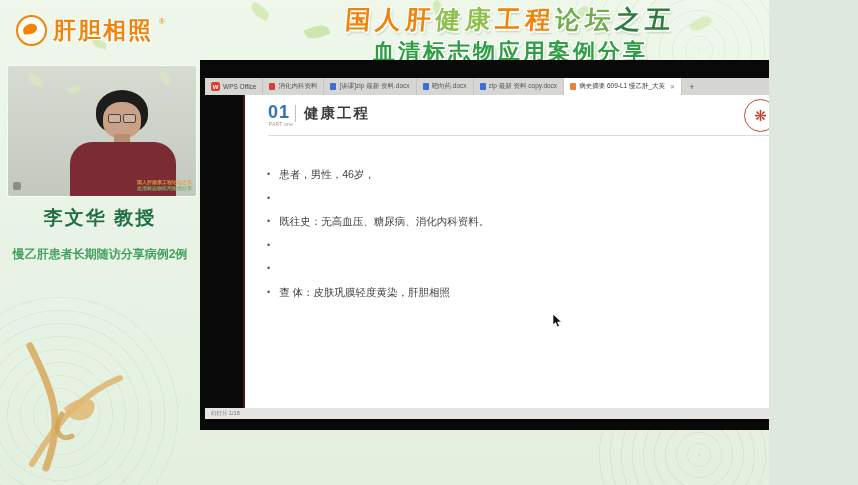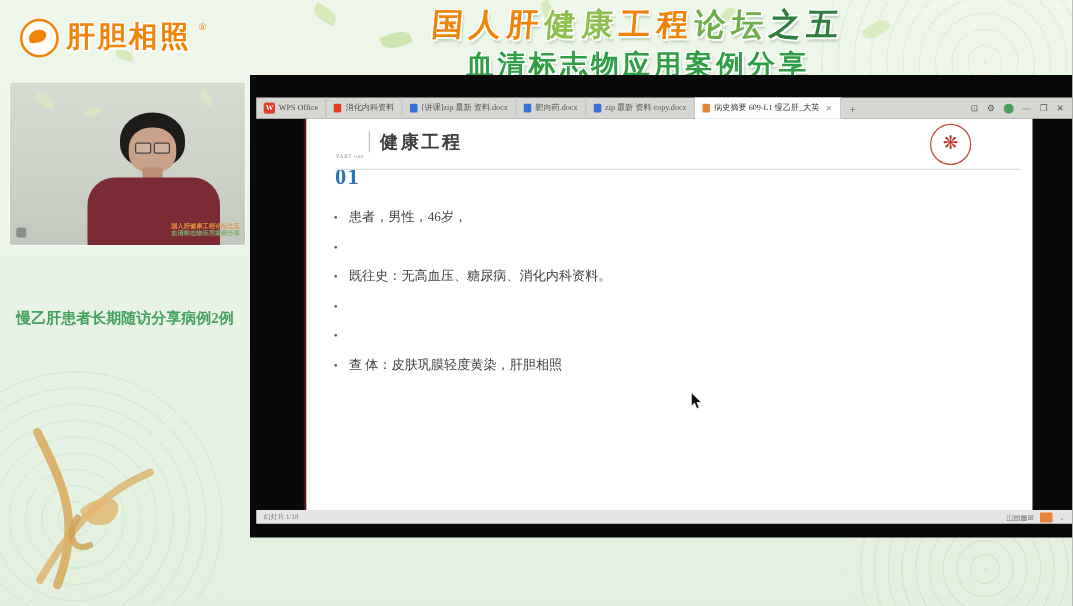--- a/index.html
+++ b/index.html
@@ -1,18 +1,18 @@
 <!DOCTYPE html>
 <html><head>
 <meta charset="utf-8">
 <style>
   html,body{margin:0;padding:0;background:#dfe8df;}
-  .stage{position:relative;width:858px;height:485px;overflow:hidden;
+  .stage{position:relative;width:725px;height:485px;overflow:hidden;
     background:linear-gradient(180deg,#eef7ea 0%,#e8f3e5 55%,#e3f0df 100%);
-    font-family:Liberation Serif, serif;}
+    font-family:Liberation Sans, sans-serif;padding-left:44px;}
   
   .rings{position:absolute;border-radius:50%;
     background:repeating-radial-gradient(circle at center, rgba(130,190,140,.14) 0 1px, transparent 1px 13px);}
   .rings.tr{right:-70px;top:-90px;width:280px;height:280px;}
   .rings.bl{left:-70px;bottom:-60px;width:260px;height:260px;}
   .rings.br{right:-40px;bottom:-80px;width:220px;height:220px;background:repeating-radial-gradient(circle at center, rgba(190,170,110,.18) 0 1px, transparent 1px 11px);}
   
   .leaf{position:absolute;background:#cfe6ab;border-radius:0 60% 0 60%;opacity:.75;}
   .leaf.l1{left:250px;top:6px;width:20px;height:11px;transform:rotate(30deg);}
   .leaf.l2{left:305px;top:26px;width:24px;height:12px;transform:rotate(-20deg);background:#c2df9a;}
@@ -67,21 +67,21 @@
   .tab.active{background:#fff;color:#333;max-width:130px;}
   .ticon{flex:0 0 auto;width:6px;height:7px;border-radius:1px;}
   .tlabel{white-space:nowrap;overflow:hidden;text-overflow:ellipsis;}
   .tclose{font-size:6px;color:#888;padding-left:2px;}
   .newtab{padding:0 7px;font-size:9px;color:#555;}
   .winctl{margin-left:auto;display:flex;align-items:center;gap:7px;padding-right:7px;font-size:7px;color:#555;}
   .winctl .avatar{width:8px;height:8px;border-radius:50%;background:#4d9e58;}
   .redline{position:absolute;left:43px;top:35px;width:2px;height:313px;background:#4a1713;}
   
   .slide{position:absolute;left:45px;top:35px;width:581px;height:313px;background:#ffffff;}
-  .secnum{position:absolute;left:23px;top:7px;font-size:18px;font-weight:800;color:#2e74b5;letter-spacing:1px;margin-top:29px;}
+  .secnum{position:absolute;left:23px;top:7px;font-size:18px;font-weight:800;color:#2e74b5;letter-spacing:1px;}
   .seclabel{position:absolute;left:24px;top:27px;font-size:4.5px;color:#8f8f8f;letter-spacing:.5px;}
   .vdiv{position:absolute;left:50px;top:10px;width:1px;height:17px;background:#c0c0c0;}
   .slidetitle{position:absolute;left:59px;top:9px;font-size:14.5px;font-weight:600;color:#3d3d3d;letter-spacing:2px;}
   .hrule{position:absolute;left:23px;top:40px;width:548px;height:1px;background:#dcdcdc;}
   .hosp{position:absolute;left:499px;top:4px;width:31px;height:31px;border-radius:50%;border:1.5px solid #c0493a;
     background:#fff;display:flex;align-items:center;justify-content:center;color:#c0392b;font-size:15px;line-height:1;}
   .bullets{position:absolute;left:20px;top:74px;margin:0;padding:0;list-style:none;width:548px;}
   .brow{display:flex;gap:9px;margin-bottom:12.5px;font-size:10.5px;line-height:11px;color:#3f3f3f;white-space:nowrap;}
   .bdot{font-size:9px;color:#555;flex:0 0 auto;padding-left:2px;}
   
@@ -130,20 +130,21 @@
     <div class="glasses"></div>
     <div class="neck"></div>
     <div class="torso"></div>
     <div class="wm">
       <div class="w1">国人肝健康工程论坛之五</div>
       <div class="w2">血清标志物应用案例分享</div>
     </div>
     <div class="micicon"></div>
   </div>
 
+  <div class="speaker-name">李文华 教授</div>
   <div class="speaker-topic">慢乙肝患者长期随访分享病例2例</div>
 
   <svg class="butterfly" width="150" height="140" viewBox="0 0 150 140">
     <path d="M28,4 C52,52 62,78 44,126" fill="none" stroke="#d8a85a" stroke-width="7" stroke-linecap="round" opacity=".85"></path>
     <path d="M118,36 C84,50 58,74 30,122" fill="none" stroke="#dcb069" stroke-width="6" stroke-linecap="round" opacity=".8"></path>
     <path d="M62,66 C78,52 96,54 92,68 C88,82 66,82 62,66 Z" fill="#e2b873" opacity=".85"></path>
     <path d="M60,72 C50,88 58,100 70,94" fill="none" stroke="#cfa055" stroke-width="5" stroke-linecap="round" opacity=".8"></path>
   </svg>
 
   <div class="share">

